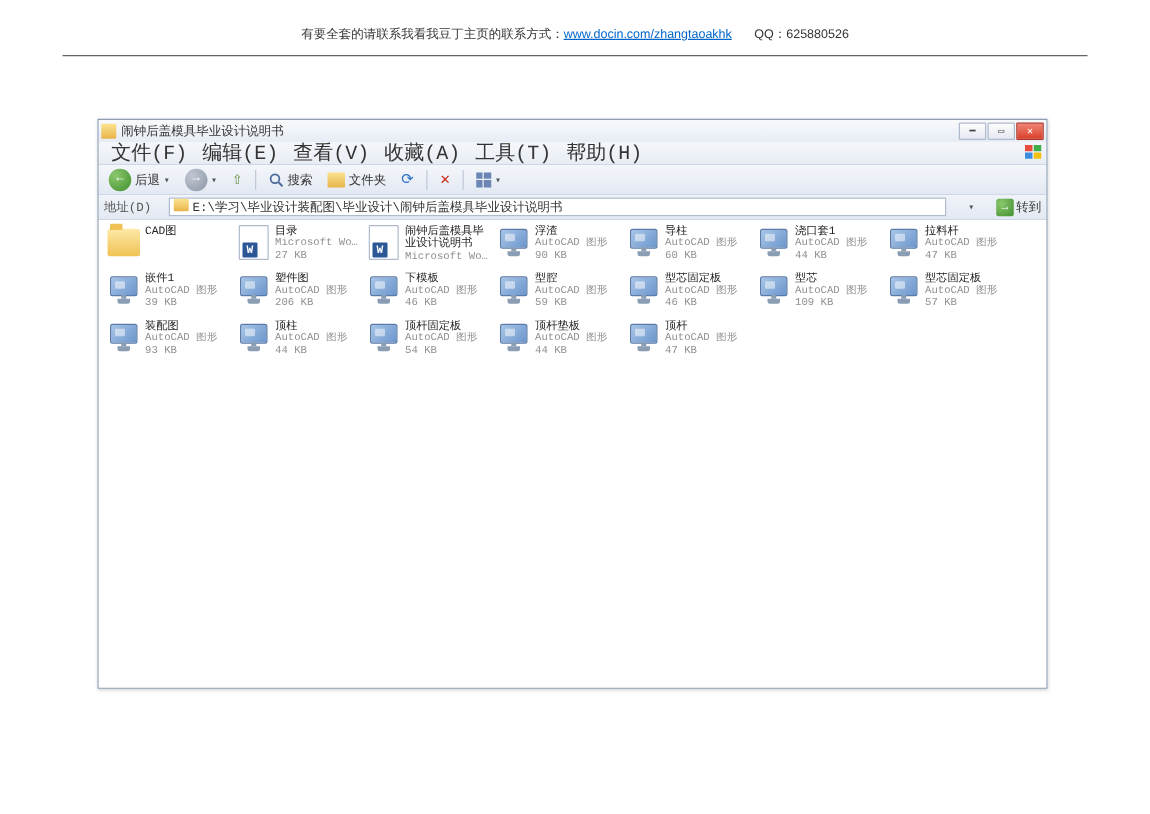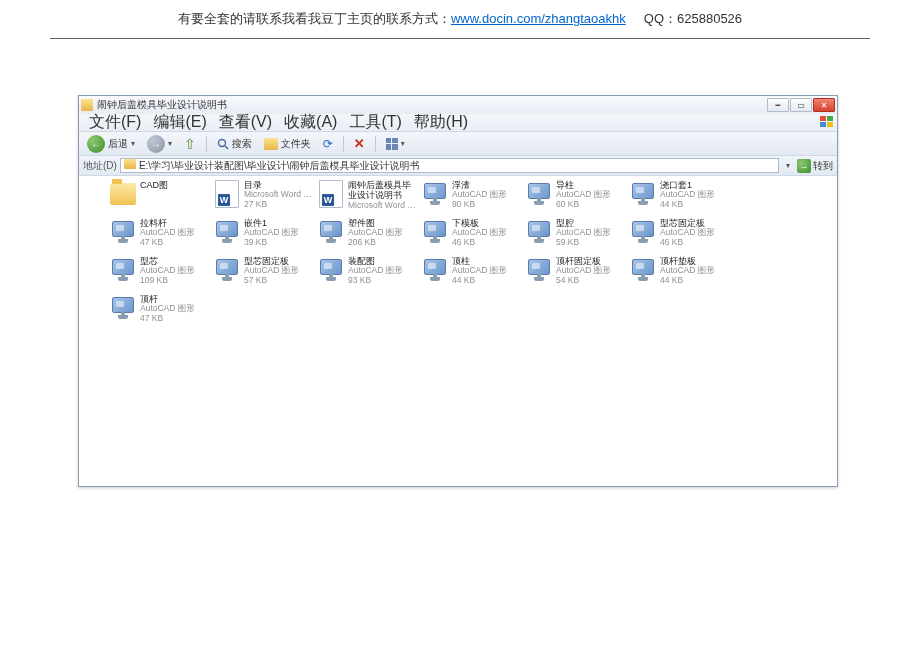--- a/index.html
+++ b/index.html
@@ -1,22 +1,22 @@
 <!DOCTYPE html>
 <html><head>
 <meta charset="utf-8">
 <style>
   * { box-sizing: border-box; margin: 0; padding: 0; }
   body { font-family: "Microsoft YaHei", "SimSun", Arial, sans-serif; background: #fff; width: 920px; height: 651px; overflow: hidden; position: relative; }
-  .page-header { text-align: center; font-size: 13px; color: #333; padding: 10px 0 6px; }
+  .page-header { text-align: center; font-size: 10px; color: #333; padding: 20px 0 6px; }
   .page-header a { color: #0066cc; text-decoration: underline; }
   .page-header .qq { margin-left: 18px; }
   .hr-line { border: none; border-top: 1px solid #666; margin: 4px 50px 10px; }
   
-  .window-frame { position: absolute; left: 78px; top: 95px; width: 760px; height: 392px; border: 1px solid #8a9db3; background: #fff; box-shadow: 0 1px 3px rgba(0,0,0,0.2); }
+  .window-frame { position: absolute; left: 78px; top: 95px; width: 760px; height: 456px; border: 1px solid #8a9db3; background: #fff; box-shadow: 0 1px 3px rgba(0,0,0,0.2); font-family: Liberation Mono, monospace; }
   
   .titlebar { height: 18px; background: linear-gradient(#f8f9fb,#e6ecf5); display: flex; align-items: center; padding: 0 2px; font-size: 10px; color: #333; }
   .titlebar .folder-ico { width: 12px; height: 12px; margin-right: 4px; background: linear-gradient(#fbe38f,#e8b44a); border-radius: 1px; }
   .titlebar .title-text { flex: 1; }
   .win-controls { display: flex; gap: 1px; }
   .win-btn { width: 22px; height: 14px; background: linear-gradient(#fdfdfd,#e5e9f2); border: 1px solid #b0bccd; border-radius: 1px; display: flex; align-items: center; justify-content: center; font-size: 8px; color: #444; }
   .win-btn.close { background: linear-gradient(#f08576,#d9402a); color: #fff; border-color: #b33020; }
   
   .menubar { height: 18px; background: linear-gradient(#f4f6fa,#e8edf5); display: flex; align-items: center; font-size: 16px; color: #333; padding: 0 4px; border-bottom: 1px solid #cfd8e6; position: relative; }
   .menu-item { padding: 2px 6px; }
@@ -29,30 +29,30 @@
   .nav-circle.fwd { background: radial-gradient(circle at 30% 30%,#c0c7d2,#8b96a6); }
   .tb-sep { width: 1px; height: 16px; background: #c0c9d8; margin: 0 2px; }
   .dd { font-size: 8px; color: #555; }
   .search-ico { width: 12px; height: 12px; }
   .folders-ico { width: 14px; height: 12px; background: linear-gradient(#fbe38f,#e8b44a); border-radius: 1px; }
   .sync-ico { color: #2b70c9; font-size: 12px; }
   .del-x { color: #cc2a1a; font-size: 13px; font-weight: bold; }
   .grid-ico { width: 12px; height: 12px; display: grid; grid-template: repeat(2,1fr)/repeat(2,1fr); gap: 1px; }
   .grid-ico span { background: #6b86b5; }
   
-  .addressbar { height: 20px; background: linear-gradient(#f0f3f9,#e3e9f3); display: flex; align-items: center; padding: 0 4px; font-size: 10px; color: #333; border-bottom: 1px solid #cfd8e6; gap: 3px; }
+  .addressbar { height: 20px; background: linear-gradient(#f0f3f9,#e3e9f3); display: flex; align-items: center; padding: 0 4px; font-size: 10px; color: #333; border-bottom: 1px solid #cfd8e6; gap: 14px; }
   .addr-label { color: #555; }
   .addr-box { flex: 1; height: 15px; background: #fff; border: 1px solid #b0bccd; display: flex; padding: 0 3px; gap: 3px; }
   .addr-box .folder-ico { width: 12px; height: 10px; background: linear-gradient(#fbe38f,#e8b44a); border-radius: 1px; flex-shrink: 0; }
   .addr-dd { width: 12px; text-align: center; color: #555; font-size: 8px; }
   .go-btn { display: flex; align-items: center; gap: 2px; }
   .go-arrow { width: 14px; height: 14px; background: radial-gradient(circle at 30% 30%,#8cc76d,#3e8f2e); border-radius: 2px; display: flex; align-items: center; justify-content: center; color: #fff; font-size: 9px; }
   
   .file-area { position: absolute; top: 80px; left: 0; right: 0; bottom: 0; background: #fff; overflow: hidden; }
-  .file-grid { display: flex; flex-wrap: wrap; padding: 2px 4px; align-content: flex-start; margin-left: 24px; }
+  .file-grid { display: flex; flex-wrap: wrap; padding: 2px 4px; align-content: flex-start; }
   .file-item { width: 104px; height: 38px; display: flex; align-items: flex-start; gap: 3px; padding: 2px 2px; }
   .file-icon { width: 28px; height: 28px; flex-shrink: 0; display: flex; align-items: center; justify-content: center; position: relative; }
   .file-meta { flex: 1; font-size: 9px; line-height: 1.15; overflow: hidden; }
   .file-name { color: #222; white-space: nowrap; overflow: hidden; text-overflow: ellipsis; }
   .file-name.wrap { white-space: normal; }
   .file-sub { color: #909090; font-size: 8.5px; white-space: nowrap; overflow: hidden; text-overflow: ellipsis; }
   
   .ico-folder { width: 26px; height: 22px; background: linear-gradient(#fde9a8,#f0c254); border-radius: 2px; position: relative; }
   .ico-folder::before { content: ''; position: absolute; top: -4px; left: 2px; width: 10px; height: 5px; background: #f0c254; border-radius: 1px 1px 0 0; }
   

